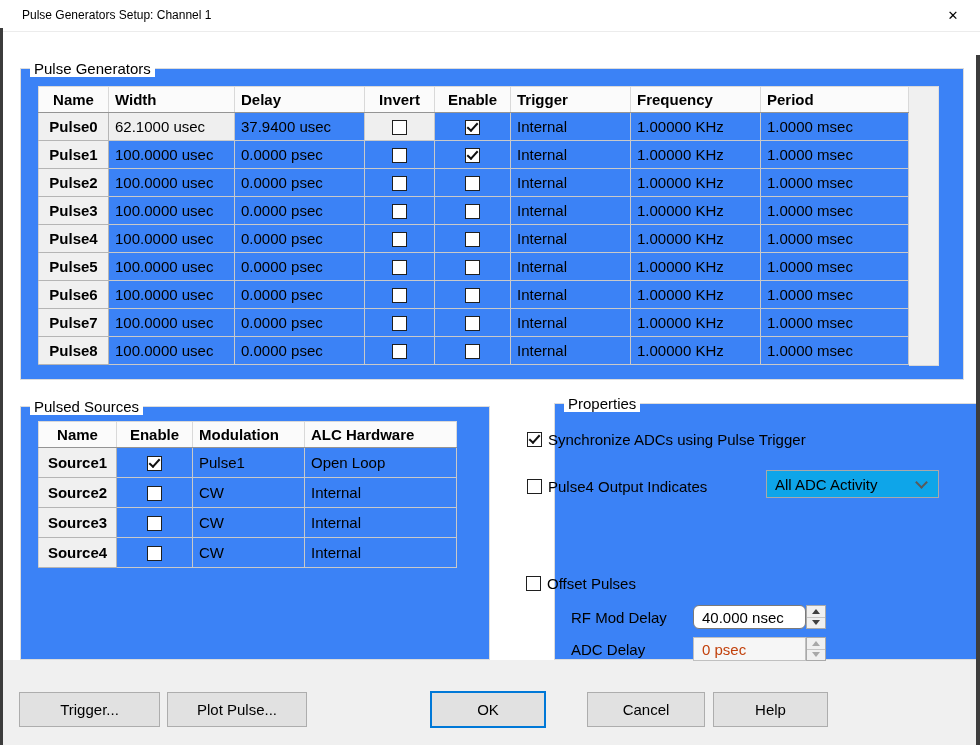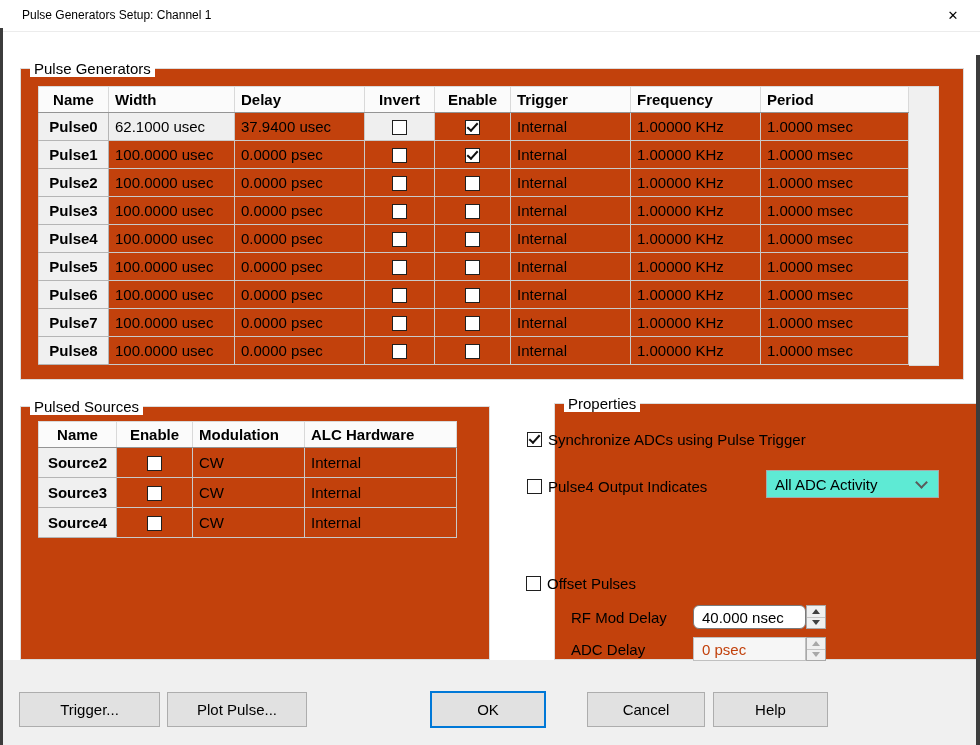--- a/index.html
+++ b/index.html
@@ -8,42 +8,42 @@
     font-family:"Liberation Sans","DejaVu Sans",sans-serif;color:#000;
     overflow:hidden;-webkit-font-smoothing:antialiased;
   }
   .abs{position:absolute;}
   
   .titlebar{left:0;top:0;width:980px;height:31px;background:#fff;border-bottom:1px solid #ececec;}
   .title{left:22px;top:0;height:31px;line-height:31px;font-size:12px;}
   .closebtn{left:936px;top:0;width:34px;height:31px;line-height:31px;text-align:center;font-size:13px;color:#000;cursor:default;}
   .shadow-strip{background:#3c3c3c;}
   
-  .groupbox{border:1px solid #dcdcdc;background:#c2410c;}
+  .groupbox{border:1px solid #dcdcdc;background:#3b82f6;}
   .grouplabel{position:absolute;top:-9px;left:9px;background:#fff;padding:0 4px;font-size:15px;line-height:17px;white-space:nowrap;}
   
   table.grid{border-collapse:collapse;table-layout:fixed;font-size:15px;}
   table.grid th,table.grid td{border:1px solid #c9c9c9;padding:0 0 0 6px;overflow:hidden;white-space:nowrap;text-align:left;}
   table.grid th{background:#fbfbfb;font-weight:bold;border-color:#d9d9d9;border-bottom:1px solid #949494;}
   table.grid td.rowhdr{background:#f0f0f0;font-weight:bold;text-align:center;padding:0;
     border-color:#d2d2d2;border-right-color:#b5b5b5;border-bottom-color:#b5b5b5;margin-left:44px;}
   table.grid th.center{text-align:center;padding:0;}
   table.grid td.cbcell{text-align:center;padding:0;}
   table.grid td.hl{background:#efefef;}
   #t1 thead tr{height:26px;} #t1 tbody tr{height:28px;}
   #t2 thead tr{height:26px;} #t2 tbody tr{height:30px;}
   .tbl-filler{background:#f0f0f0;border-top:1px solid #d9d9d9;border-right:1px solid #e0e0e0;border-bottom:1px solid #d9d9d9;}
   
   .wcb{display:inline-block;width:13px;height:13px;border:1px solid #1f1f1f;background:#fff;position:relative;vertical-align:middle;box-sizing:content-box;}
   .wcb.checked::after{content:'';position:absolute;left:1px;top:2px;width:9px;height:4px;
     border-left:2px solid #101010;border-bottom:2px solid #101010;transform:rotate(-48deg);}
   .cbrow{display:flex;align-items:center;font-size:15px;white-space:nowrap;}
   .cbrow .wcb{margin-right:6px;flex:0 0 auto;}
   
-  .combo{background:#5eead4;border:1px solid #a9a9a9;display:flex;align-items:center;font-size:15px;}
+  .combo{background:#0ea5e9;border:1px solid #a9a9a9;display:flex;align-items:center;font-size:15px;}
   .combo .val{flex:1;padding-left:8px;white-space:nowrap;overflow:hidden;}
   .combo .chev{width:7px;height:7px;border-right:2px solid #5a5a5a;border-bottom:2px solid #5a5a5a;
     transform:rotate(45deg);margin:-3px 12px 0 0;flex:0 0 auto;}
   
   .spinfield{border:1px solid #7a7a7a;background:#fff;font-size:15px;padding:0 0 0 8px;margin:0;
     font-family:"Liberation Sans","DejaVu Sans",sans-serif;outline:none;box-sizing:border-box;}
   .spinfield:disabled{background:#f6f6f6;border-color:#c0c0c0;color:#c2410c;}
   .spin{border:1px solid #a9a9a9;background:#f0f0f0;display:flex;flex-direction:column;box-sizing:border-box;}
   .spin .half{flex:1;display:flex;align-items:center;justify-content:center;}
   .spin .half + .half{border-top:1px solid #c5c5c5;}
@@ -201,20 +201,26 @@
   <thead>
       <tr>
         <th class="center">Name</th>
         <th class="center">Enable</th>
         <th>Modulation</th>
         <th>ALC Hardware</th>
       </tr>
     </thead>
   <tbody>
       <tr>
+        <td class="rowhdr">Source1</td>
+        <td class="cbcell"><span class="wcb checked"></span></td>
+        <td>Pulse1</td>
+        <td>Open Loop</td>
+      </tr>
+      <tr>
         <td class="rowhdr">Source2</td>
         <td class="cbcell"><span class="wcb"></span></td>
         <td>CW</td>
         <td>Internal</td>
       </tr>
       <tr>
         <td class="rowhdr">Source3</td>
         <td class="cbcell"><span class="wcb"></span></td>
         <td>CW</td>
         <td>Internal</td>

